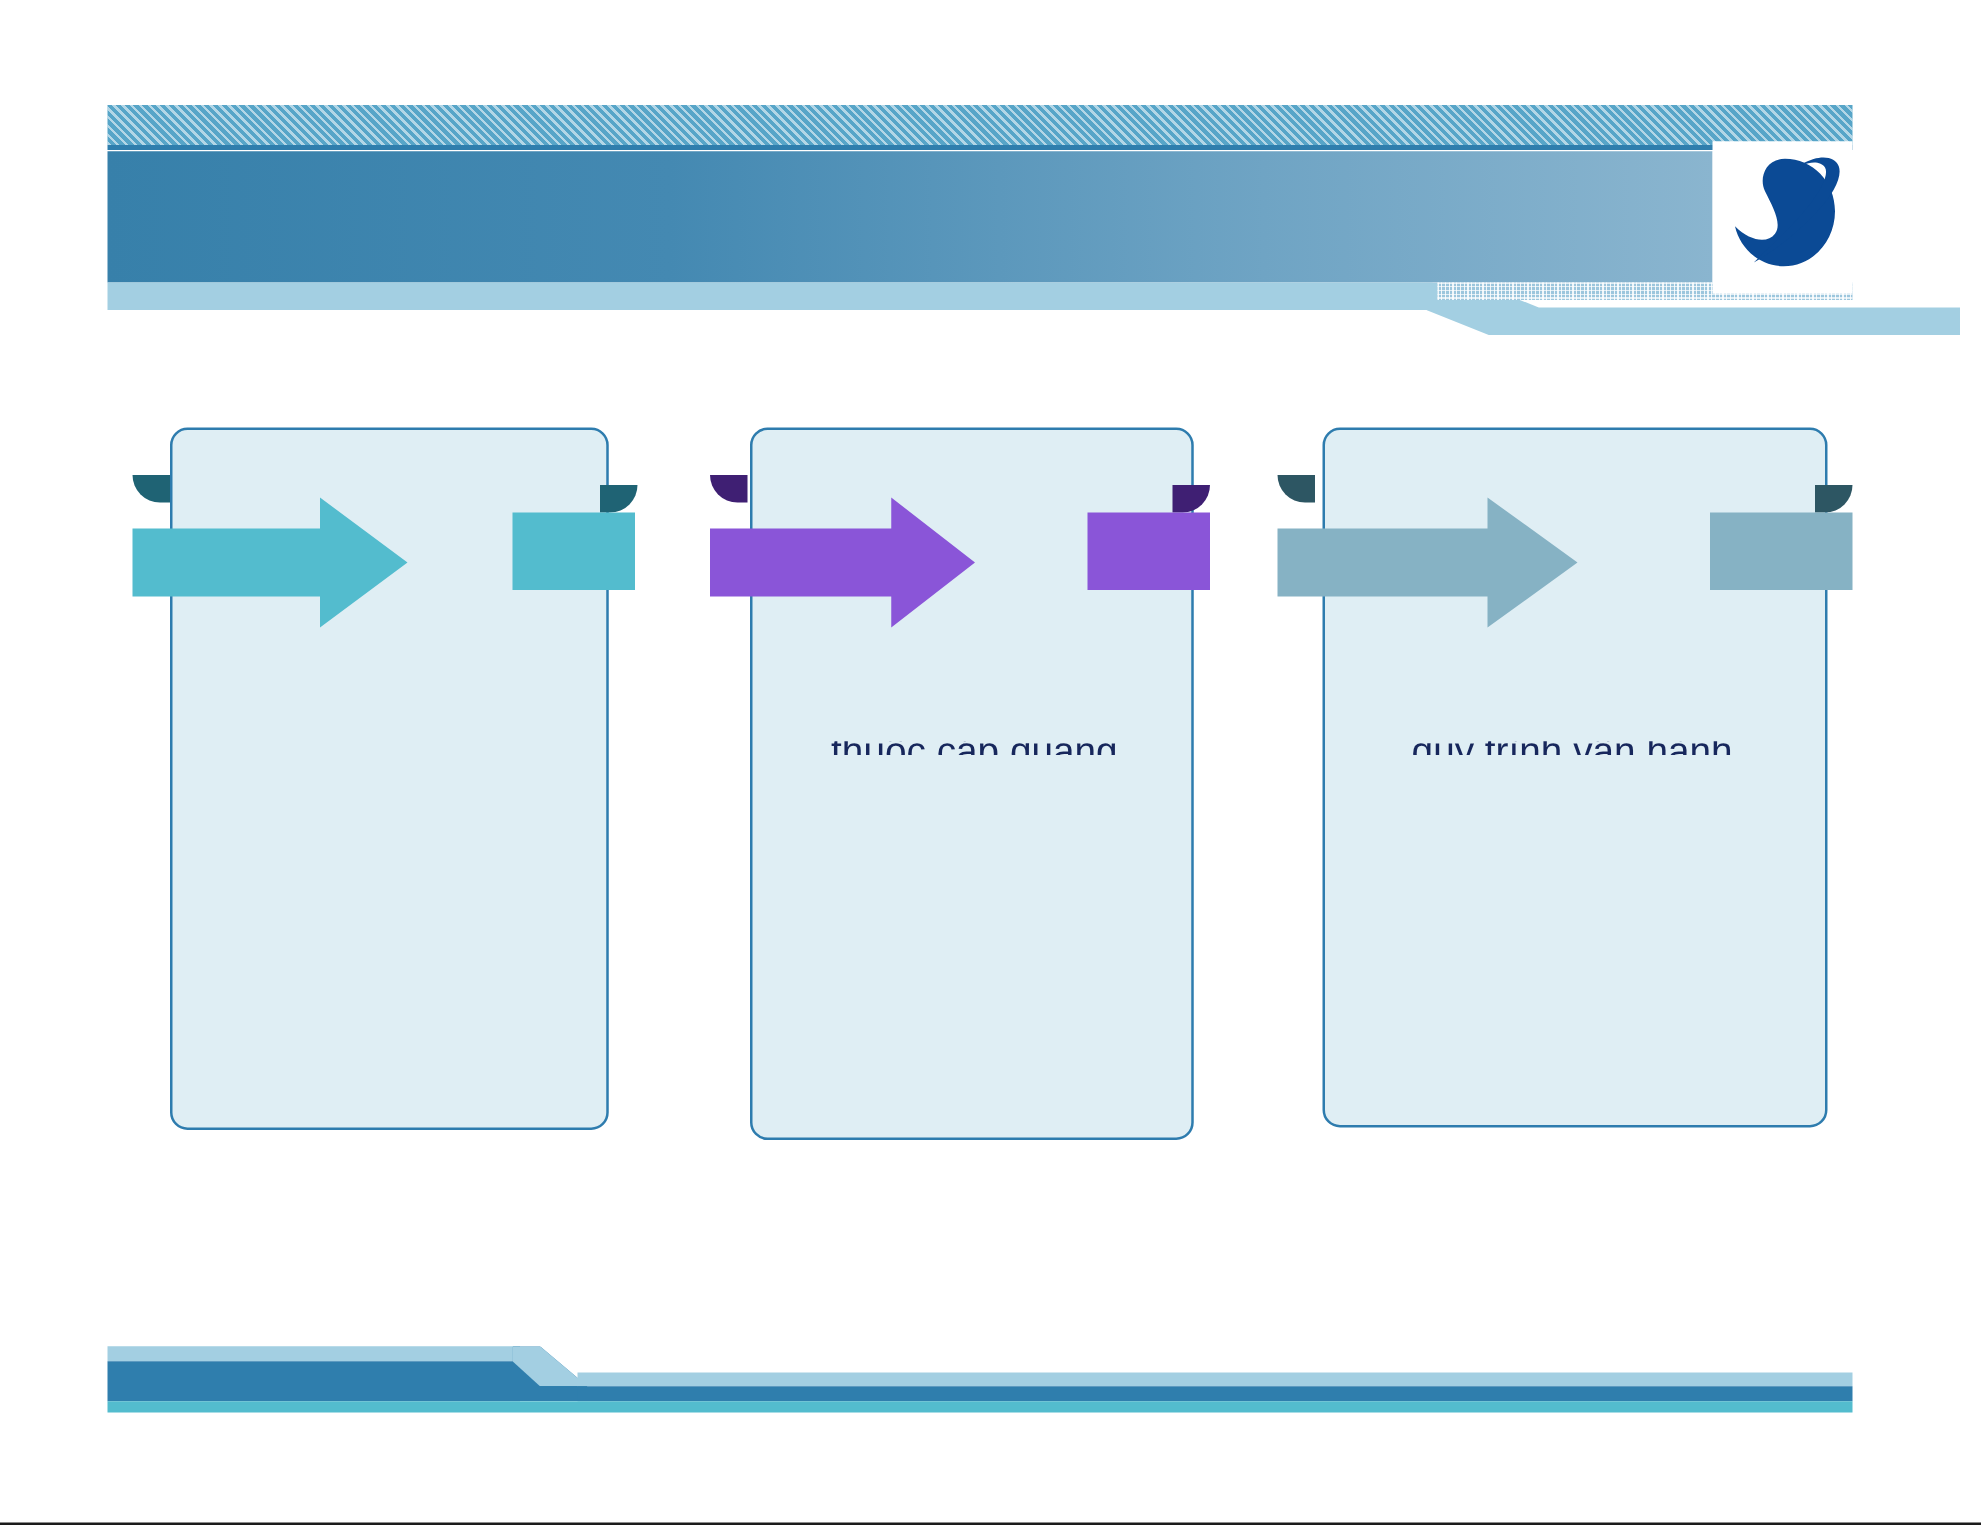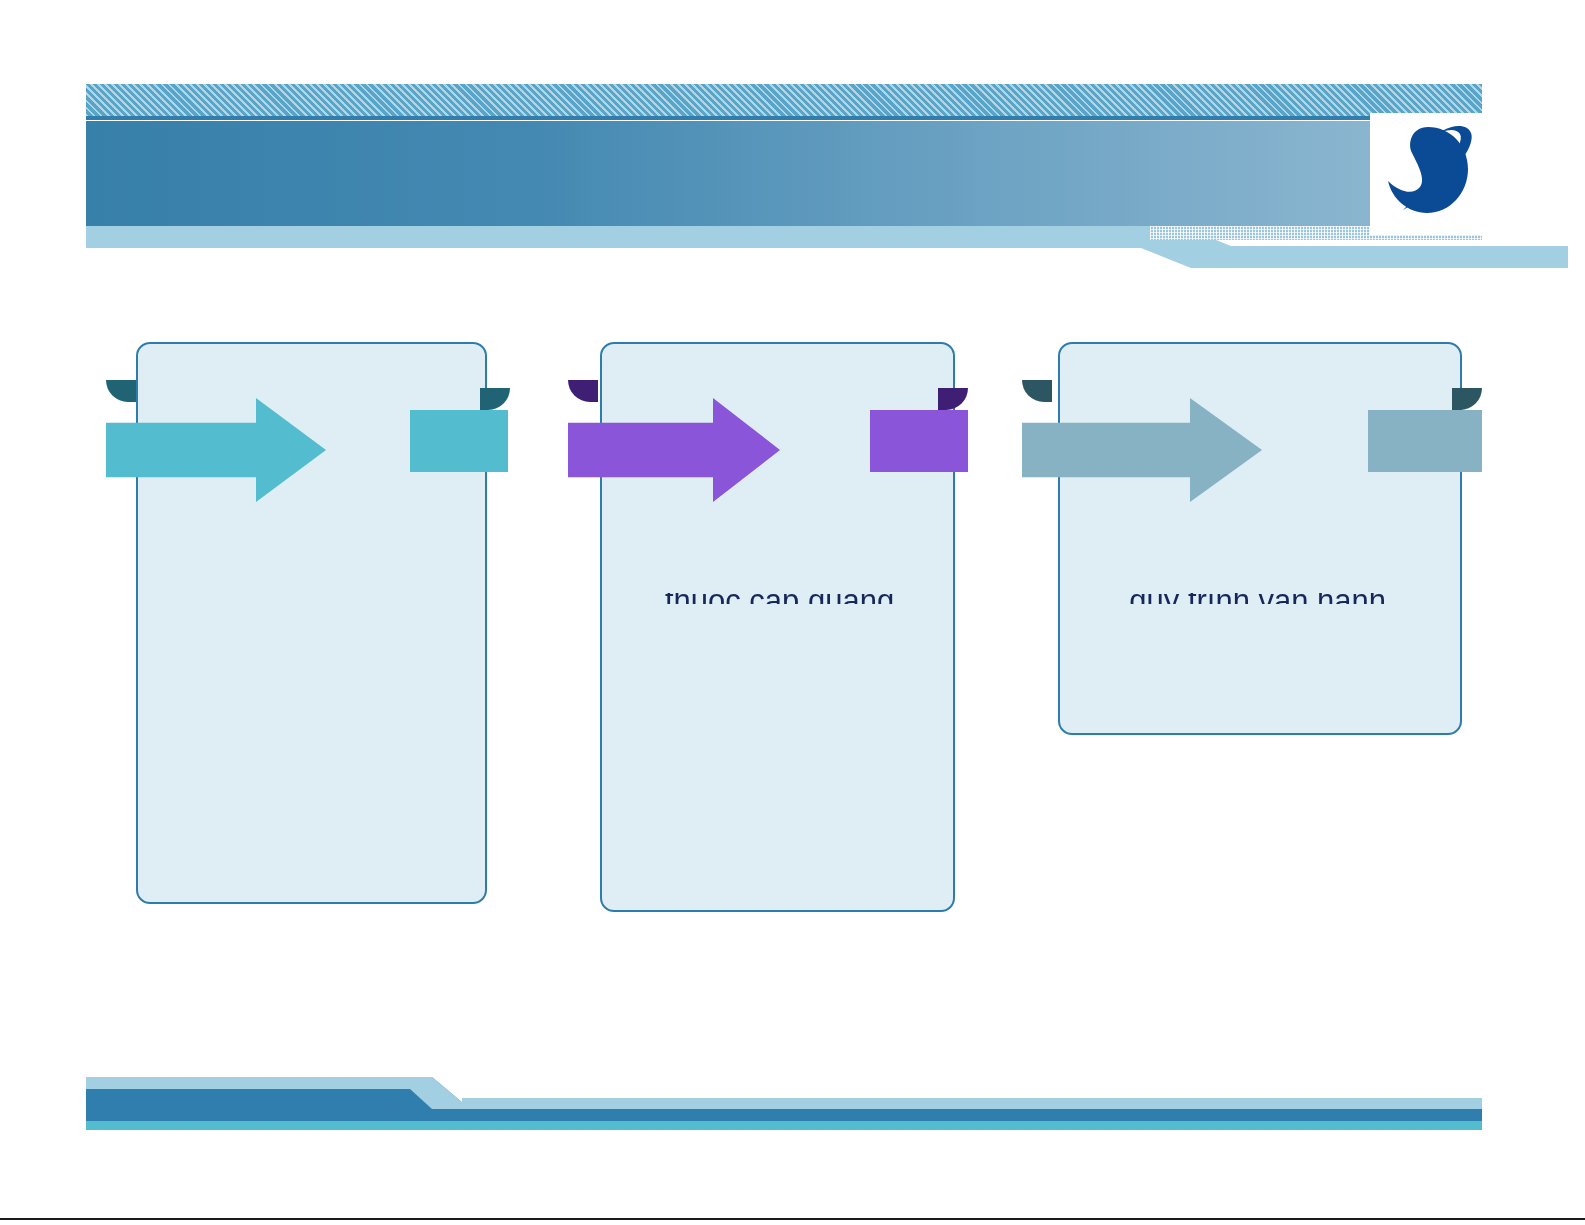--- a/index.html
+++ b/index.html
@@ -312,21 +312,21 @@
 
   <div class="ribbon" style="left:568px; top:380px; width:400px;">
     <div class="fold-left" style="background:#3f1f73;"></div>
     <div class="fold-right" style="left:370px; background:#3f1f73;"></div>
     <svg class="arrow" width="212" height="84" viewBox="0 0 212 84" preserveAspectRatio="none" style="left:0; top:18px; width:212px; height:104px; overflow:visible;">
       <path d="M0 20 L145 20 L145 0 L212 42 L145 84 L145 64 L0 64 Z" fill="#8a55d8"></path>
     </svg>
     <div class="tab" style="left:302px; width:98px; background:#8a55d8;"></div>
   </div>
 
-  <div class="card" style="left:1058px; top:342px; width:404px; height:393px;">
+  <div class="card" style="left:1058px; top:342px; width:404px; height:560px;">
     <div class="card-text">quy trình vận hành,</div>
   </div>
 
   <div class="ribbon" style="left:1022px; top:380px; width:460px;">
     <div class="fold-left" style="background:#2d5663;"></div>
     <div class="fold-right" style="left:430px; background:#2d5663;"></div>
     <svg class="arrow" width="240" height="84" viewBox="0 0 240 84" preserveAspectRatio="none" style="left:0; top:18px; width:240px; height:104px; overflow:visible;">
       <path d="M0 20 L168 20 L168 0 L240 42 L168 84 L168 64 L0 64 Z" fill="#86b2c4"></path>
     </svg>
     <div class="tab" style="left:346px; width:114px; background:#86b2c4;"></div>

